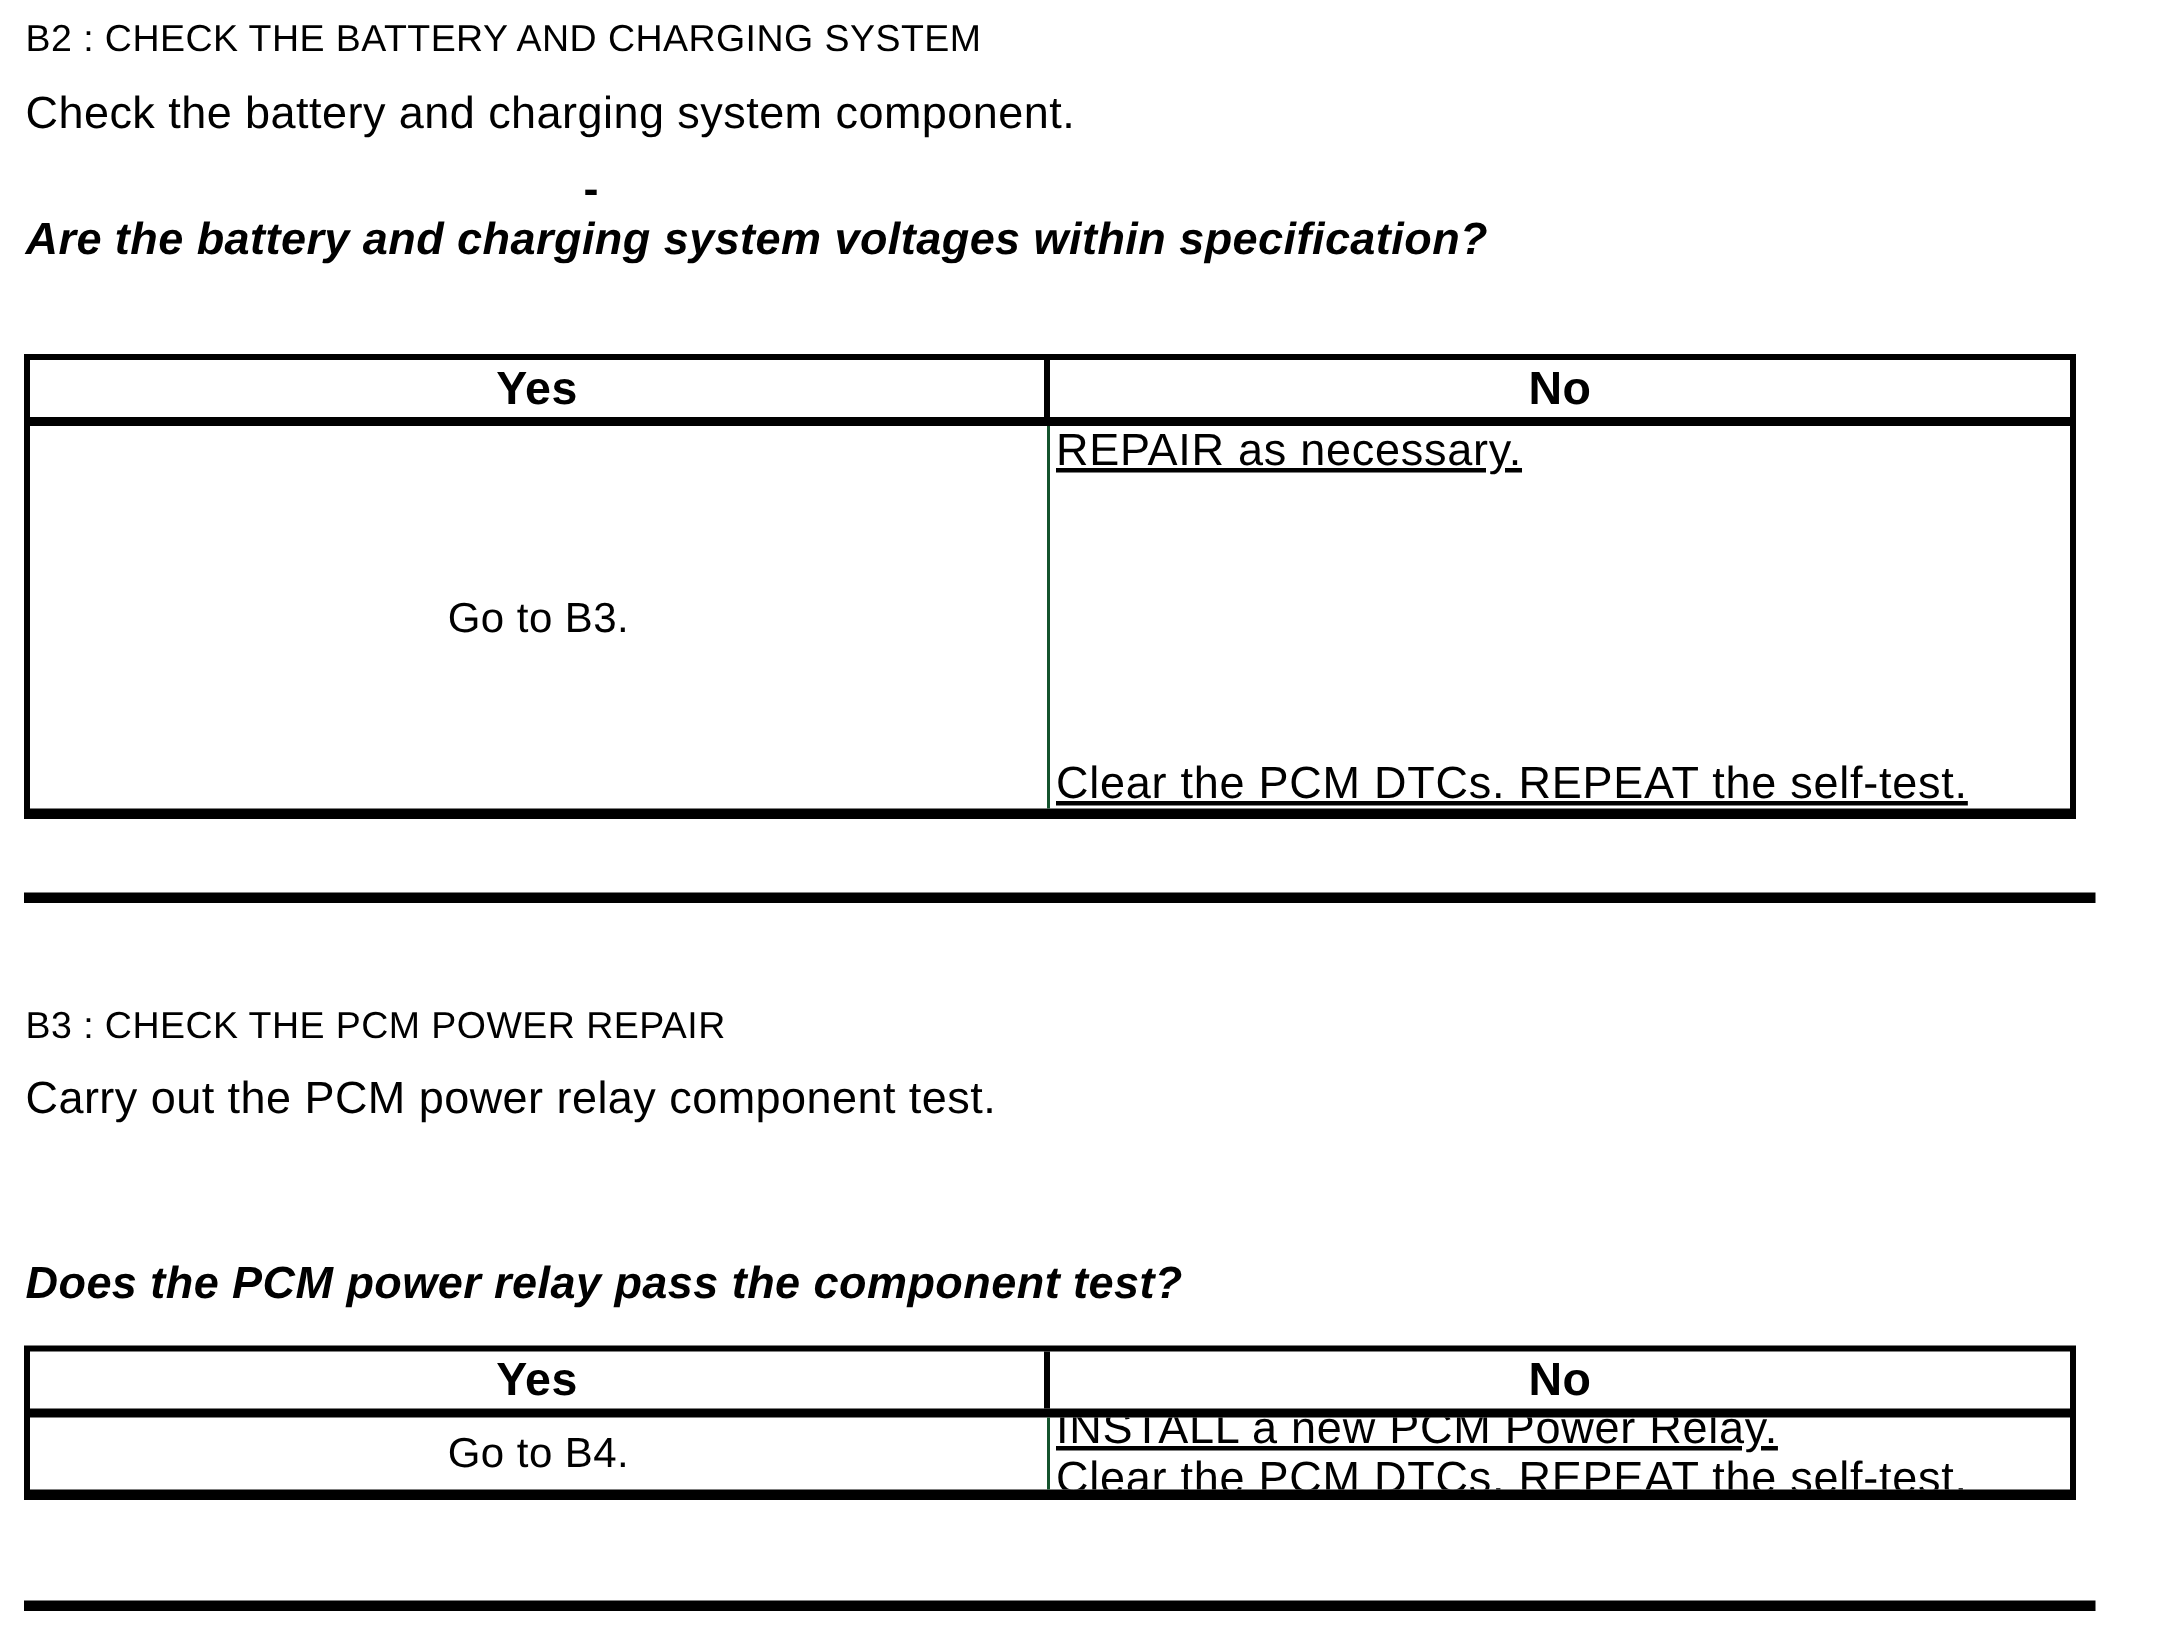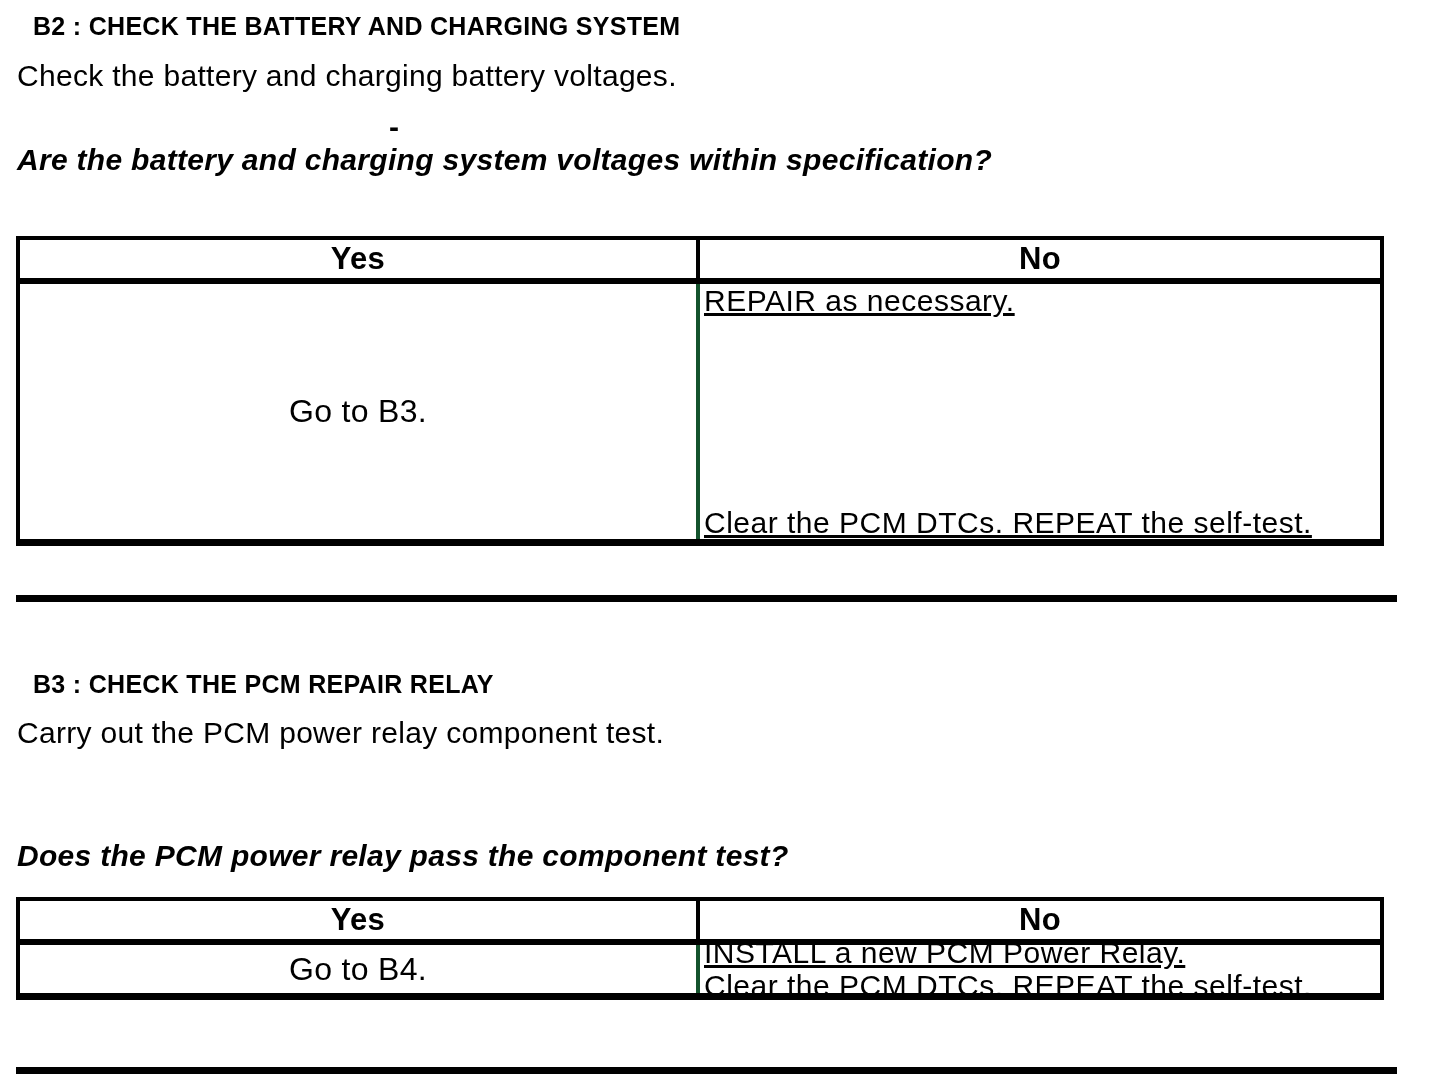--- a/index.html
+++ b/index.html
@@ -8,22 +8,22 @@
     width: 1440px; height: 1092px;
     position: relative;
     overflow: hidden;
     font-family: "Liberation Sans", "DejaVu Sans", sans-serif;
     color: #000;
   }
   .page { position: absolute; inset: 0; background: #fff; }
 
   
   .step-heading {
-    position: absolute; left: 33px;
-    font-size: 25px; font-weight: bold;
+    position: absolute; left: 17px;
+    font-size: 25px; font-weight: normal;
     letter-spacing: 0.3px;
     white-space: nowrap;
   }
   .instruction {
     position: absolute; left: 17px;
     font-size: 30px; font-weight: normal;
     letter-spacing: 0.3px;
     white-space: nowrap;
   }
   .question {
@@ -57,23 +57,23 @@
     font-size: 31px;
     line-height: 38px;
     height: 38px;
     letter-spacing: 0.3px;
   }
   .dtable-header .hcell.yes { border-right: 4px solid #000; }
 
   .dtable-body { display: flex; }
   .dtable-body .yes-cell {
     flex: 1 1 50%;
-    border-right: 4px solid #14532d;
+    border-right: 2px solid #14532d;
     display: flex; align-items: center; justify-content: center;
-    font-size: 32px;
+    font-size: 28px;
     letter-spacing: 0.3px;
   }
   .dtable-body .no-cell {
     flex: 1 1 50%;
     display: flex; flex-direction: column;
     font-size: 30px;
     letter-spacing: 0.5px;
     padding-left: 4px;
     overflow: hidden;
     text-decoration: underline;
@@ -109,21 +109,21 @@
   #instruction-b3 { top: 716px; }
   #question-b3 { top: 803px; margin-top: 36px; }
 </style>
 </head>
 <body>
 
 <div class="page">
 
   <div class="step-heading" id="heading-b2">B2 : CHECK THE BATTERY AND CHARGING SYSTEM</div>
 
-  <div class="instruction" id="instruction-b2">Check the battery and charging battery voltages.</div>
+  <div class="instruction" id="instruction-b2">Check the battery and charging system component.</div>
 
   <div class="stray-mark">-</div>
 
   <div class="question" id="question-b2">Are the battery and charging system voltages within specification?</div>
 
   <div class="dtable" id="table-b2">
     <div class="dtable-header">
       <div class="hcell yes">Yes</div>
       <div class="hcell no">No</div>
     </div>
@@ -131,21 +131,21 @@
       <div class="yes-cell">Go to B3.</div>
       <div class="no-cell">
         <div class="no-line">REPAIR as necessary.</div>
         <div class="no-line last">Clear the PCM DTCs. REPEAT the self-test.</div>
       </div>
     </div>
   </div>
 
   <div class="hrule" id="rule-1"></div>
 
-  <div class="step-heading" id="heading-b3">B3 : CHECK THE PCM REPAIR RELAY</div>
+  <div class="step-heading" id="heading-b3">B3 : CHECK THE PCM POWER REPAIR</div>
 
   <div class="instruction" id="instruction-b3">Carry out the PCM power relay component test.</div>
 
   <div class="question" id="question-b3">Does the PCM power relay pass the component test?</div>
 
   <div class="dtable" id="table-b3">
     <div class="dtable-header">
       <div class="hcell yes">Yes</div>
       <div class="hcell no">No</div>
     </div>

